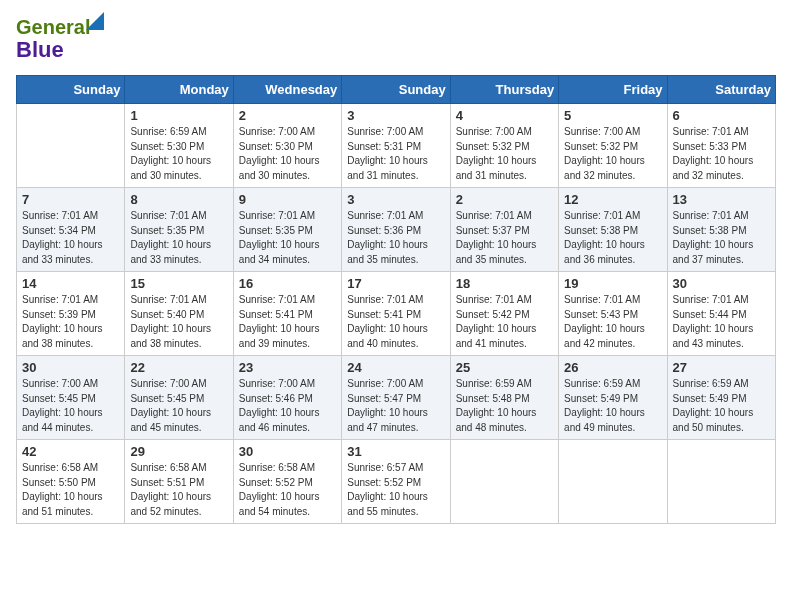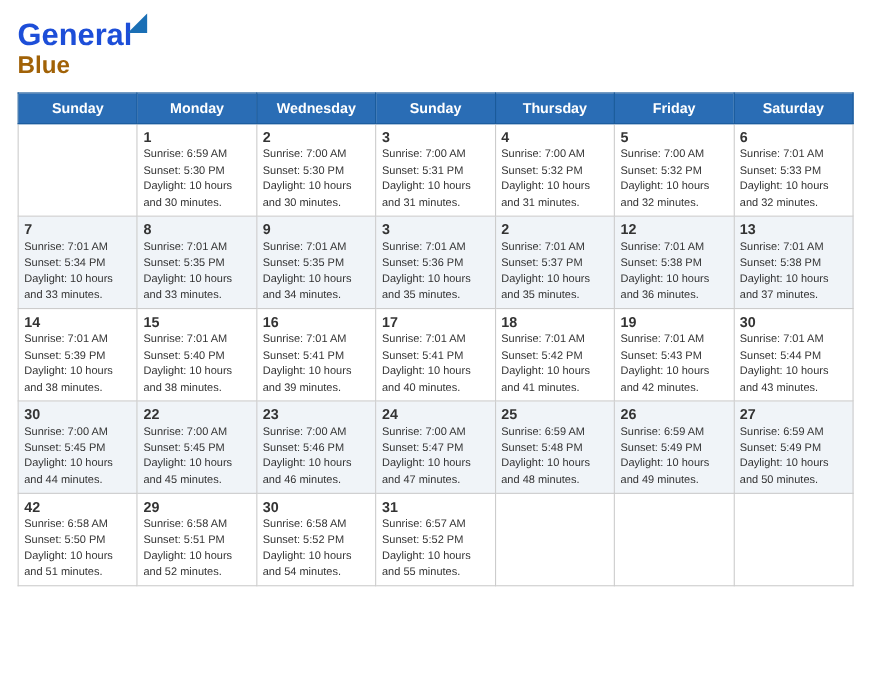--- a/index.html
+++ b/index.html
@@ -39,21 +39,21 @@
       width: 100%;
       border-collapse: collapse;
       border: 1px solid #ccc;
     }
     .calendar th {
       background-color: #2a6db5;
       color: #fff;
       font-size: 13px;
       font-weight: bold;
       padding: 6px 4px;
-      text-align: center;
+      text-align: right;
       border: 1px solid #1a5a9a;
     }
     .calendar td {
       border: 1px solid #ccc;
       vertical-align: top;
       padding: 4px 5px;
       font-size: 10.5px;
       color: #333;
       width: calc(100% / 7);
       min-height: 80px;
@@ -78,27 +78,27 @@
       background: #f9f9f9;
     }
   </style>
 </head>
 <body>
 
 <div class="header">
   <div class="logo">
     <div style="display:flex;align-items:flex-end;gap:0px;">
       <div style="position:relative;display:inline-block;">
-        <span style="font-size:28px;font-weight:bold;color:#1d4ed8;">General</span>
+        <span style="font-size:20px;font-weight:bold;color:#4d7c0f;">General</span>
         <svg width="18" height="18" viewBox="0 0 18 18" style="position:absolute;top:-4px;right:-14px;">
           <polygon points="0,18 18,0 18,18" fill="#1a6fb5"></polygon>
         </svg>
       </div>
     </div>
-    <span style="font-size:22px;font-weight:bold;color:#a16207;display:block;margin-top:-2px;">Blue</span>
+    <span style="font-size:22px;font-weight:bold;color:#4c1d95;display:block;margin-top:-2px;">Blue</span>
   </div>
   <div class="title-block">
     <h1></h1>
     <h2></h2>
   </div>
 </div>
 
 <table class="calendar">
   <thead>
     <tr id="header-row">

